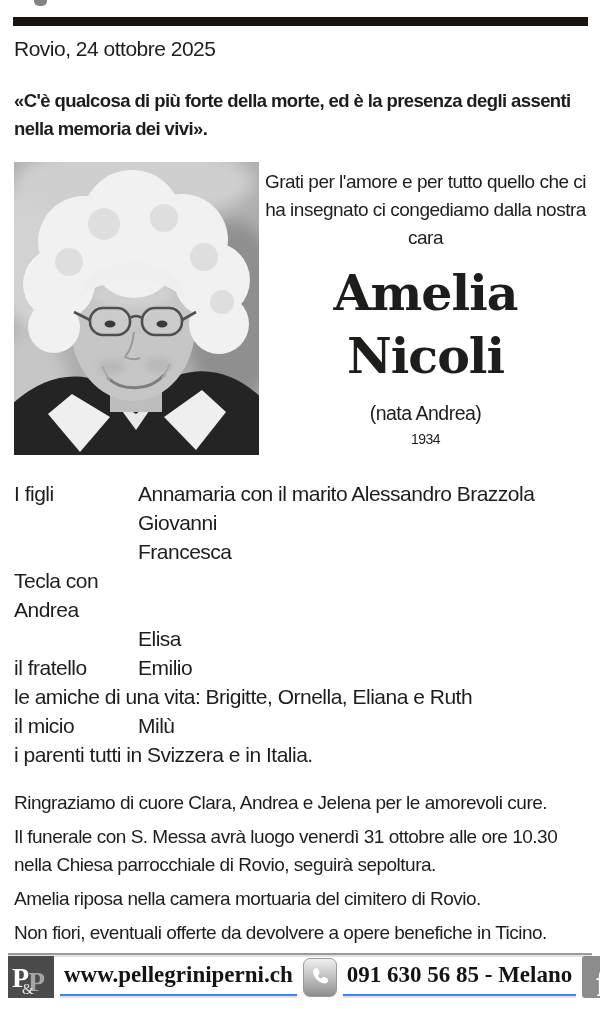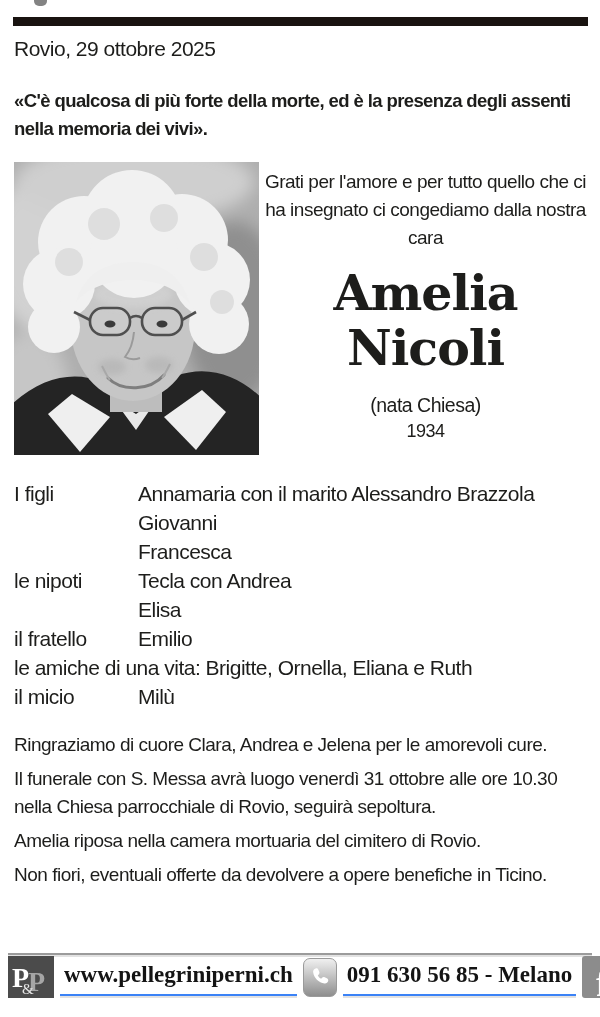--- a/index.html
+++ b/index.html
@@ -16,21 +16,21 @@
   .date-line{font-size:21px;line-height:26px;}
   .quote{margin-top:25px;font-size:18.5px;font-weight:bold;
     line-height:28px;letter-spacing:-0.6px;}
   .media-row{margin-top:19px;display:flex;gap:4px;}
   .photo{width:245px;height:293px;flex:0 0 245px;display:block;}
   .right-col{flex:1;text-align:center;padding-top:6px;}
   .intro{font-size:19px;line-height:28px;}
   .big-name{margin-top:14px;font-family:"DejaVu Serif",serif;font-weight:700;
     font-size:49px;line-height:55px;letter-spacing:-1px;}
   .maiden{margin-top:16px;font-size:19.5px;line-height:26px;}
-  .birth-year{font-size:18px;line-height:26px;}
+  .birth-year{font-size:14px;line-height:26px;}
   .relatives{margin-top:24px;font-size:21px;}
   .rel-row{display:grid;grid-template-columns:124px 1fr;min-height:29px;
     align-items:baseline;line-height:29px;}
   .rel-row.full{display:block;line-height:29px;}
   .paras{padding-top:14px;}
   .paras p{margin:6px 0 0;font-size:19px;line-height:28px;}
   .footer{position:absolute;left:0;top:953px;width:600px;}
   .footer-rule{margin:0 8px;height:2px;background:#9b9b9b;box-shadow:0 2px 0 #e2e2e2;}
   .footer-row{display:flex;align-items:center;margin:1px 8px 0;gap:6px;}
   .underlined{flex:1;text-align:center;white-space:nowrap;
@@ -43,21 +43,21 @@
     border:1px solid #9a9a9a;display:flex;align-items:center;justify-content:center;}
 </style>
 </head>
 <body>
 
 <div class="artifact"></div>
 <div class="top-bar"></div>
 
 <div class="content">
 
-  <div class="date-line">Rovio, 29 ottobre 2025</div>
+  <div class="date-line">Rovio, 24 ottobre 2025</div>
 
   <div class="quote">«C'è qualcosa di più forte della morte, ed è la presenza degli assenti nella memoria dei vivi».</div>
 
   <div class="media-row">
     <svg class="photo" viewBox="0 0 245 293" aria-label="portrait">
       <defs>
         <filter id="blur8">
             <feGaussianBlur stdDeviation="8"></feGaussianBlur>
           </filter>
         <filter id="blur3">
@@ -115,56 +115,56 @@
         <path d="M120 170 C119 182 115 190 111 195 Q118 199 126 196" fill="none" stroke="#9a9a9a" stroke-width="2"></path>
         <path d="M94 216 C108 230 136 229 150 213" fill="none" stroke="#7e7e7e" stroke-width="3" stroke-linecap="round"></path>
         <path d="M88 204 C92 212 94 216 96 218" fill="none" stroke="#a8a8a8" stroke-width="2"></path>
         <path d="M156 202 C152 210 150 214 148 216" fill="none" stroke="#a8a8a8" stroke-width="2"></path>
       </g>
     </svg>
 
     <div class="right-col">
       <div class="intro">Grati per l'amore e per tutto quello che ci ha insegnato ci congediamo dalla nostra cara</div>
       <div class="big-name">Amelia</div>
-      <div class="big-name" style="margin-top:0">Nicoli</div>
-      <div class="maiden">(nata Chiesa)</div>
+      <div class="big-name" style="margin-top:8px">Nicoli</div>
+      <div class="maiden">(nata Andrea)</div>
       <div class="birth-year">1934</div>
     </div>
   </div>
 
   <div class="relatives">
     <div class="rel-row">
       <span>I figli</span>
       <span>Annamaria con il marito Alessandro Brazzola</span>
     </div>
     <div class="rel-row">
       <span></span>
       <span>Giovanni</span>
     </div>
     <div class="rel-row">
       <span></span>
       <span>Francesca</span>
     </div>
     <div class="rel-row">
-      <span>le nipoti</span>
       <span>Tecla con Andrea</span>
     </div>
     <div class="rel-row">
       <span></span>
       <span>Elisa</span>
     </div>
     <div class="rel-row">
       <span>il fratello</span>
       <span>Emilio</span>
     </div>
     <div class="rel-row full">le amiche di una vita: Brigitte, Ornella, Eliana e Ruth</div>
     <div class="rel-row">
       <span>il micio</span>
       <span>Milù</span>
     </div>
+    <div class="rel-row full">i parenti tutti in Svizzera e in Italia.</div>
   </div>
 
   <div class="paras">
     <p>Ringraziamo di cuore Clara, Andrea e Jelena per le amorevoli cure.</p>
     <p>Il funerale con S. Messa avrà luogo venerdì 31 ottobre alle ore 10.30 nella Chiesa parrocchiale di Rovio, seguirà sepoltura.</p>
     <p>Amelia riposa nella camera mortuaria del cimitero di Rovio.</p>
     <p>Non fiori, eventuali offerte da devolvere a opere benefiche in Ticino.</p>
   </div>
 </div>
 

